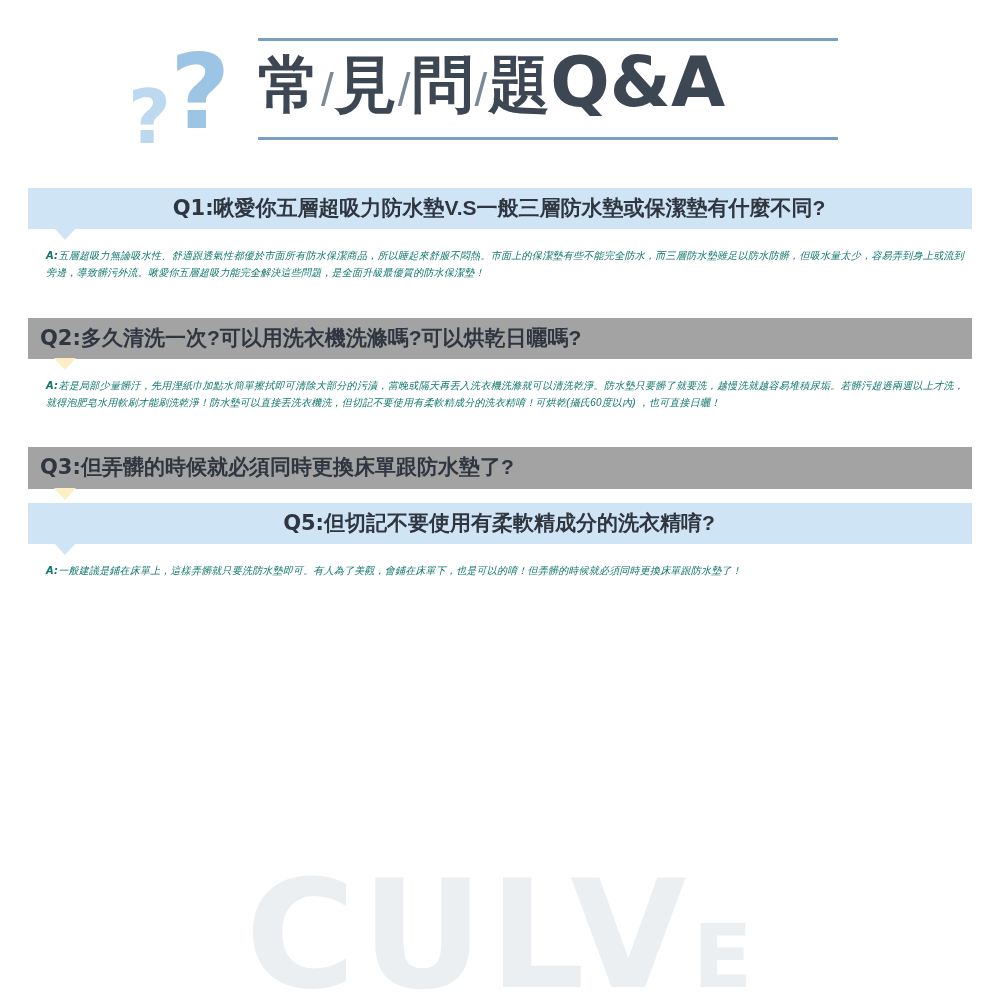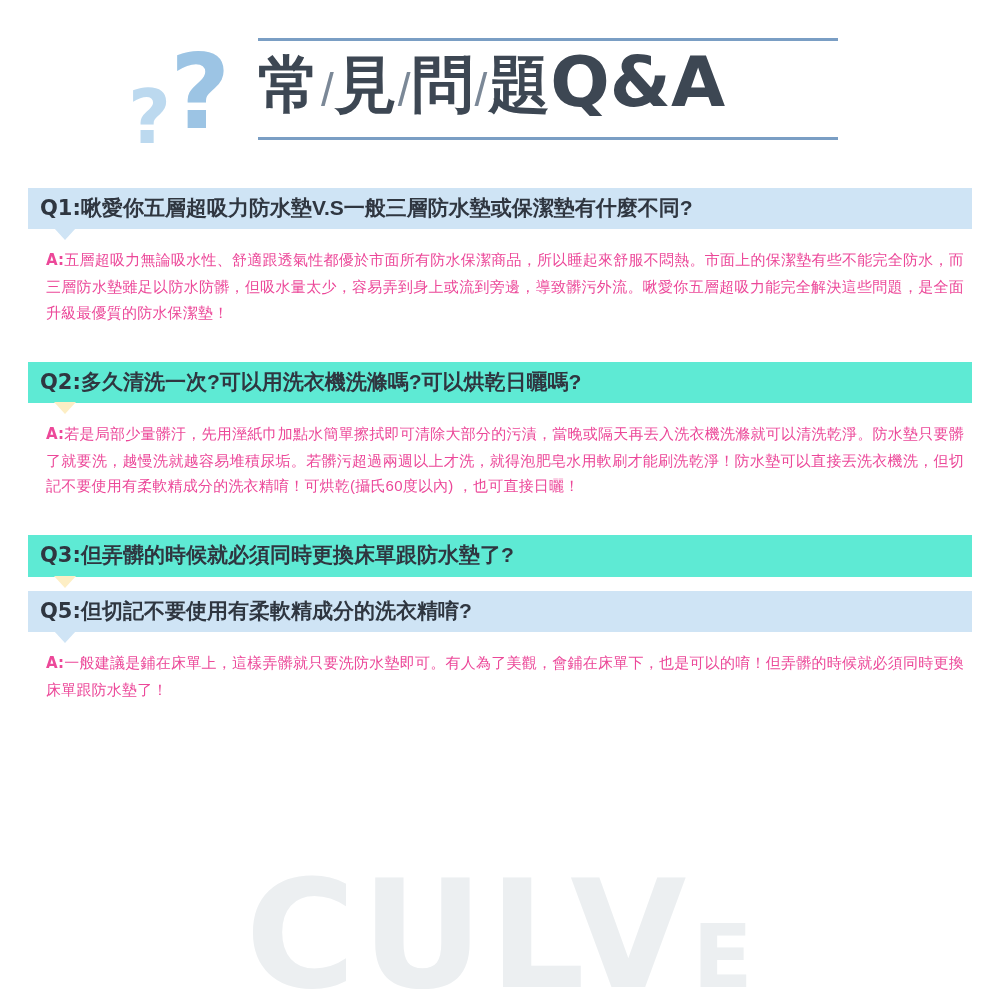--- a/index.html
+++ b/index.html
@@ -106,43 +106,44 @@
 
   .q-bar {
     position: relative;
     display: block;
     padding: 7px 14px 8px 12px;
     font-size: 21px;
     font-weight: bold;
     color: #2f3640;
     line-height: 1.25;
   }
-  .q-bar.blue   { background: #cfe4f5; }
-  .q-bar.yellow { background: #5eead4; margin-top: 36px; }
+  .q-bar.blue   { background: #cfe4f5; text-align: center; }
+  .q-bar.yellow { background: #a3a3a3; margin-top: 36px; }
   .q-label {
     font-family: "DejaVu Sans", sans-serif;
     letter-spacing: 0px;
   }
   .q-bar .tail {
     position: absolute;
     left: 26px; bottom: -11px;
     width: 0; height: 0;
     border-left: 11px solid transparent;
     border-right: 11px solid transparent;
   }
   .q-bar.blue .tail   { border-top: 12px solid #cfe4f5; }
   .q-bar.yellow .tail { border-top: 12px solid #fdeec4; }
 
   .answer {
     margin: 18px 8px 0 18px;
-    font-size: 15px;
+    font-size: 10px;
     line-height: 1.72;
-    color: #ec4899;
+    color: #0f766e;
     text-align: justify;
     letter-spacing: 0.2px;
+    font-style: italic;
   }
   .answer .a-mark {
     font-family: "DejaVu Sans", sans-serif;
     font-weight: bold;
   }
 </style>
 </head>
 <body>
 
 <div id="page">

